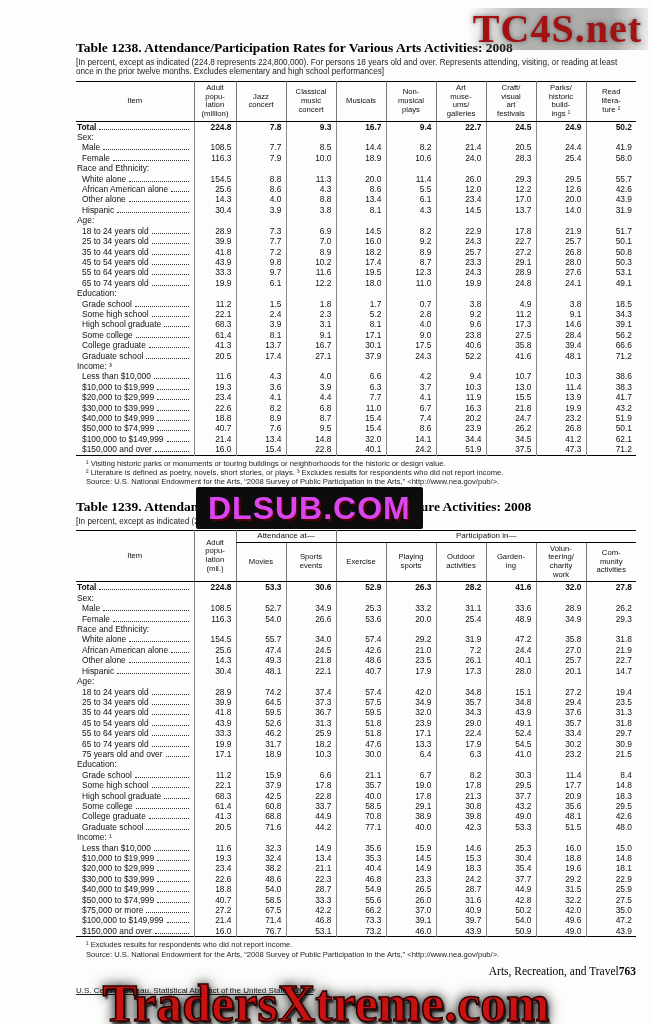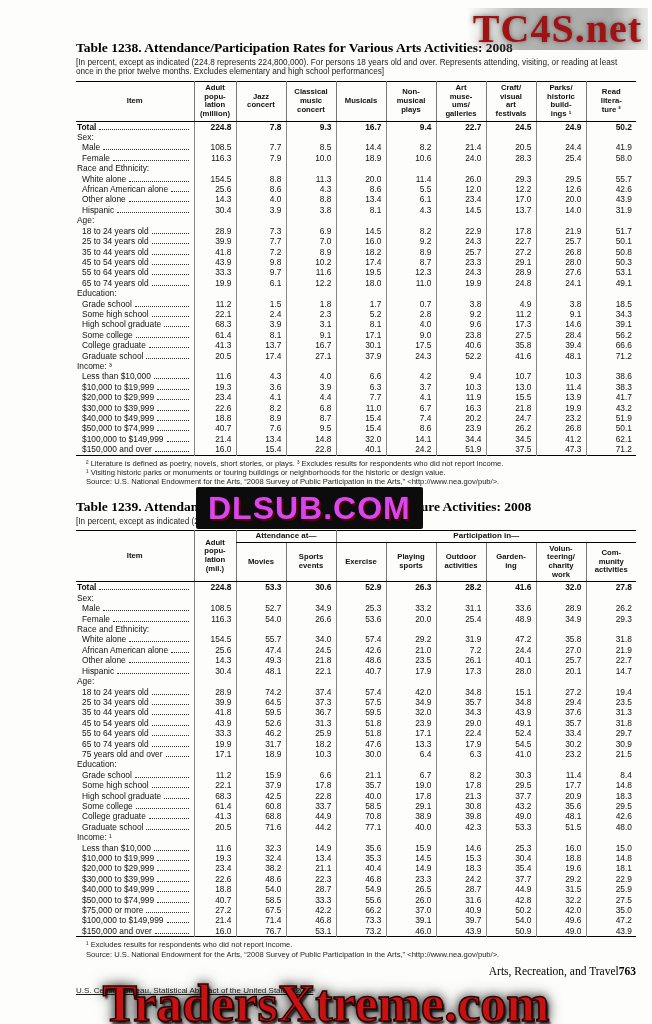--- a/index.html
+++ b/index.html
@@ -14,21 +14,21 @@
     font-family:"Liberation Serif",serif;font-weight:bold;
     font-size:13.5px;line-height:15px;margin:0 0 3px 0;color:#000;
   }
   .tbl-note{font-size:8.2px;line-height:9.4px;margin:0 0 4px 0;color:#222;}
   table.data{
     border-collapse:collapse;width:100%;table-layout:fixed;
     border-top:1.6px solid #000;border-bottom:1px solid #000;
   }
   table.data thead th{
     border-bottom:1px solid #000;border-left:1px solid #777;
-    font-weight:bold;font-size:7.7px;line-height:8.7px;
+    font-weight:normal;font-size:7.7px;line-height:8.7px;
     text-align:center;vertical-align:middle;white-space:pre-line;
     padding:2px 1px;color:#111;
   }
   table.data thead tr:first-child th:first-child{border-left:none;}
   table.data thead th.group{font-size:8px;padding:1px 1px;}
   table.data tbody td{
     font-size:8.4px;line-height:10.4px;padding:0 4px 0 2px;
     border-left:1px solid #888;vertical-align:bottom;
   }
   table.data tbody td:first-child{border-left:none;padding-left:1px;}
@@ -666,22 +666,22 @@
           <td class="num">24.2</td>
           <td class="num">51.9</td>
           <td class="num">37.5</td>
           <td class="num">47.3</td>
           <td class="num">71.2</td>
         </tr>
       </tbody>
   </table>
 
   <div class="footnotes">
+    <div class="fline">¹ Visiting historic parks or monuments or touring buildings or neighborhoods for the historic or design value.</div>
     <div class="fline">² Literature is defined as poetry, novels, short stories, or plays.  ³ Excludes results for respondents who did not report income.</div>
-    <div class="fline">¹ Visiting historic parks or monuments or touring buildings or neighborhoods for the historic or design value.</div>
     <div class="fline">Source: U.S. National Endowment for the Arts, “2008 Survey of Public Participation in the Arts,” &lt;http://www.nea.gov/pub/&gt;.</div>
   </div>
 
   <div class="spacer"></div>
 
   <div class="title-wrap">
     <div class="tbl-title">Table 1239. Attendance/Participation Rates for Various Leisure Activities: 2008</div>
     <div class="wm-mid">DLSUB.COM</div>
   </div>
   <div class="tbl-note">[In percent, except as indicated (224.8 represents 224,800,000). See headnote, table 1238]</div>

